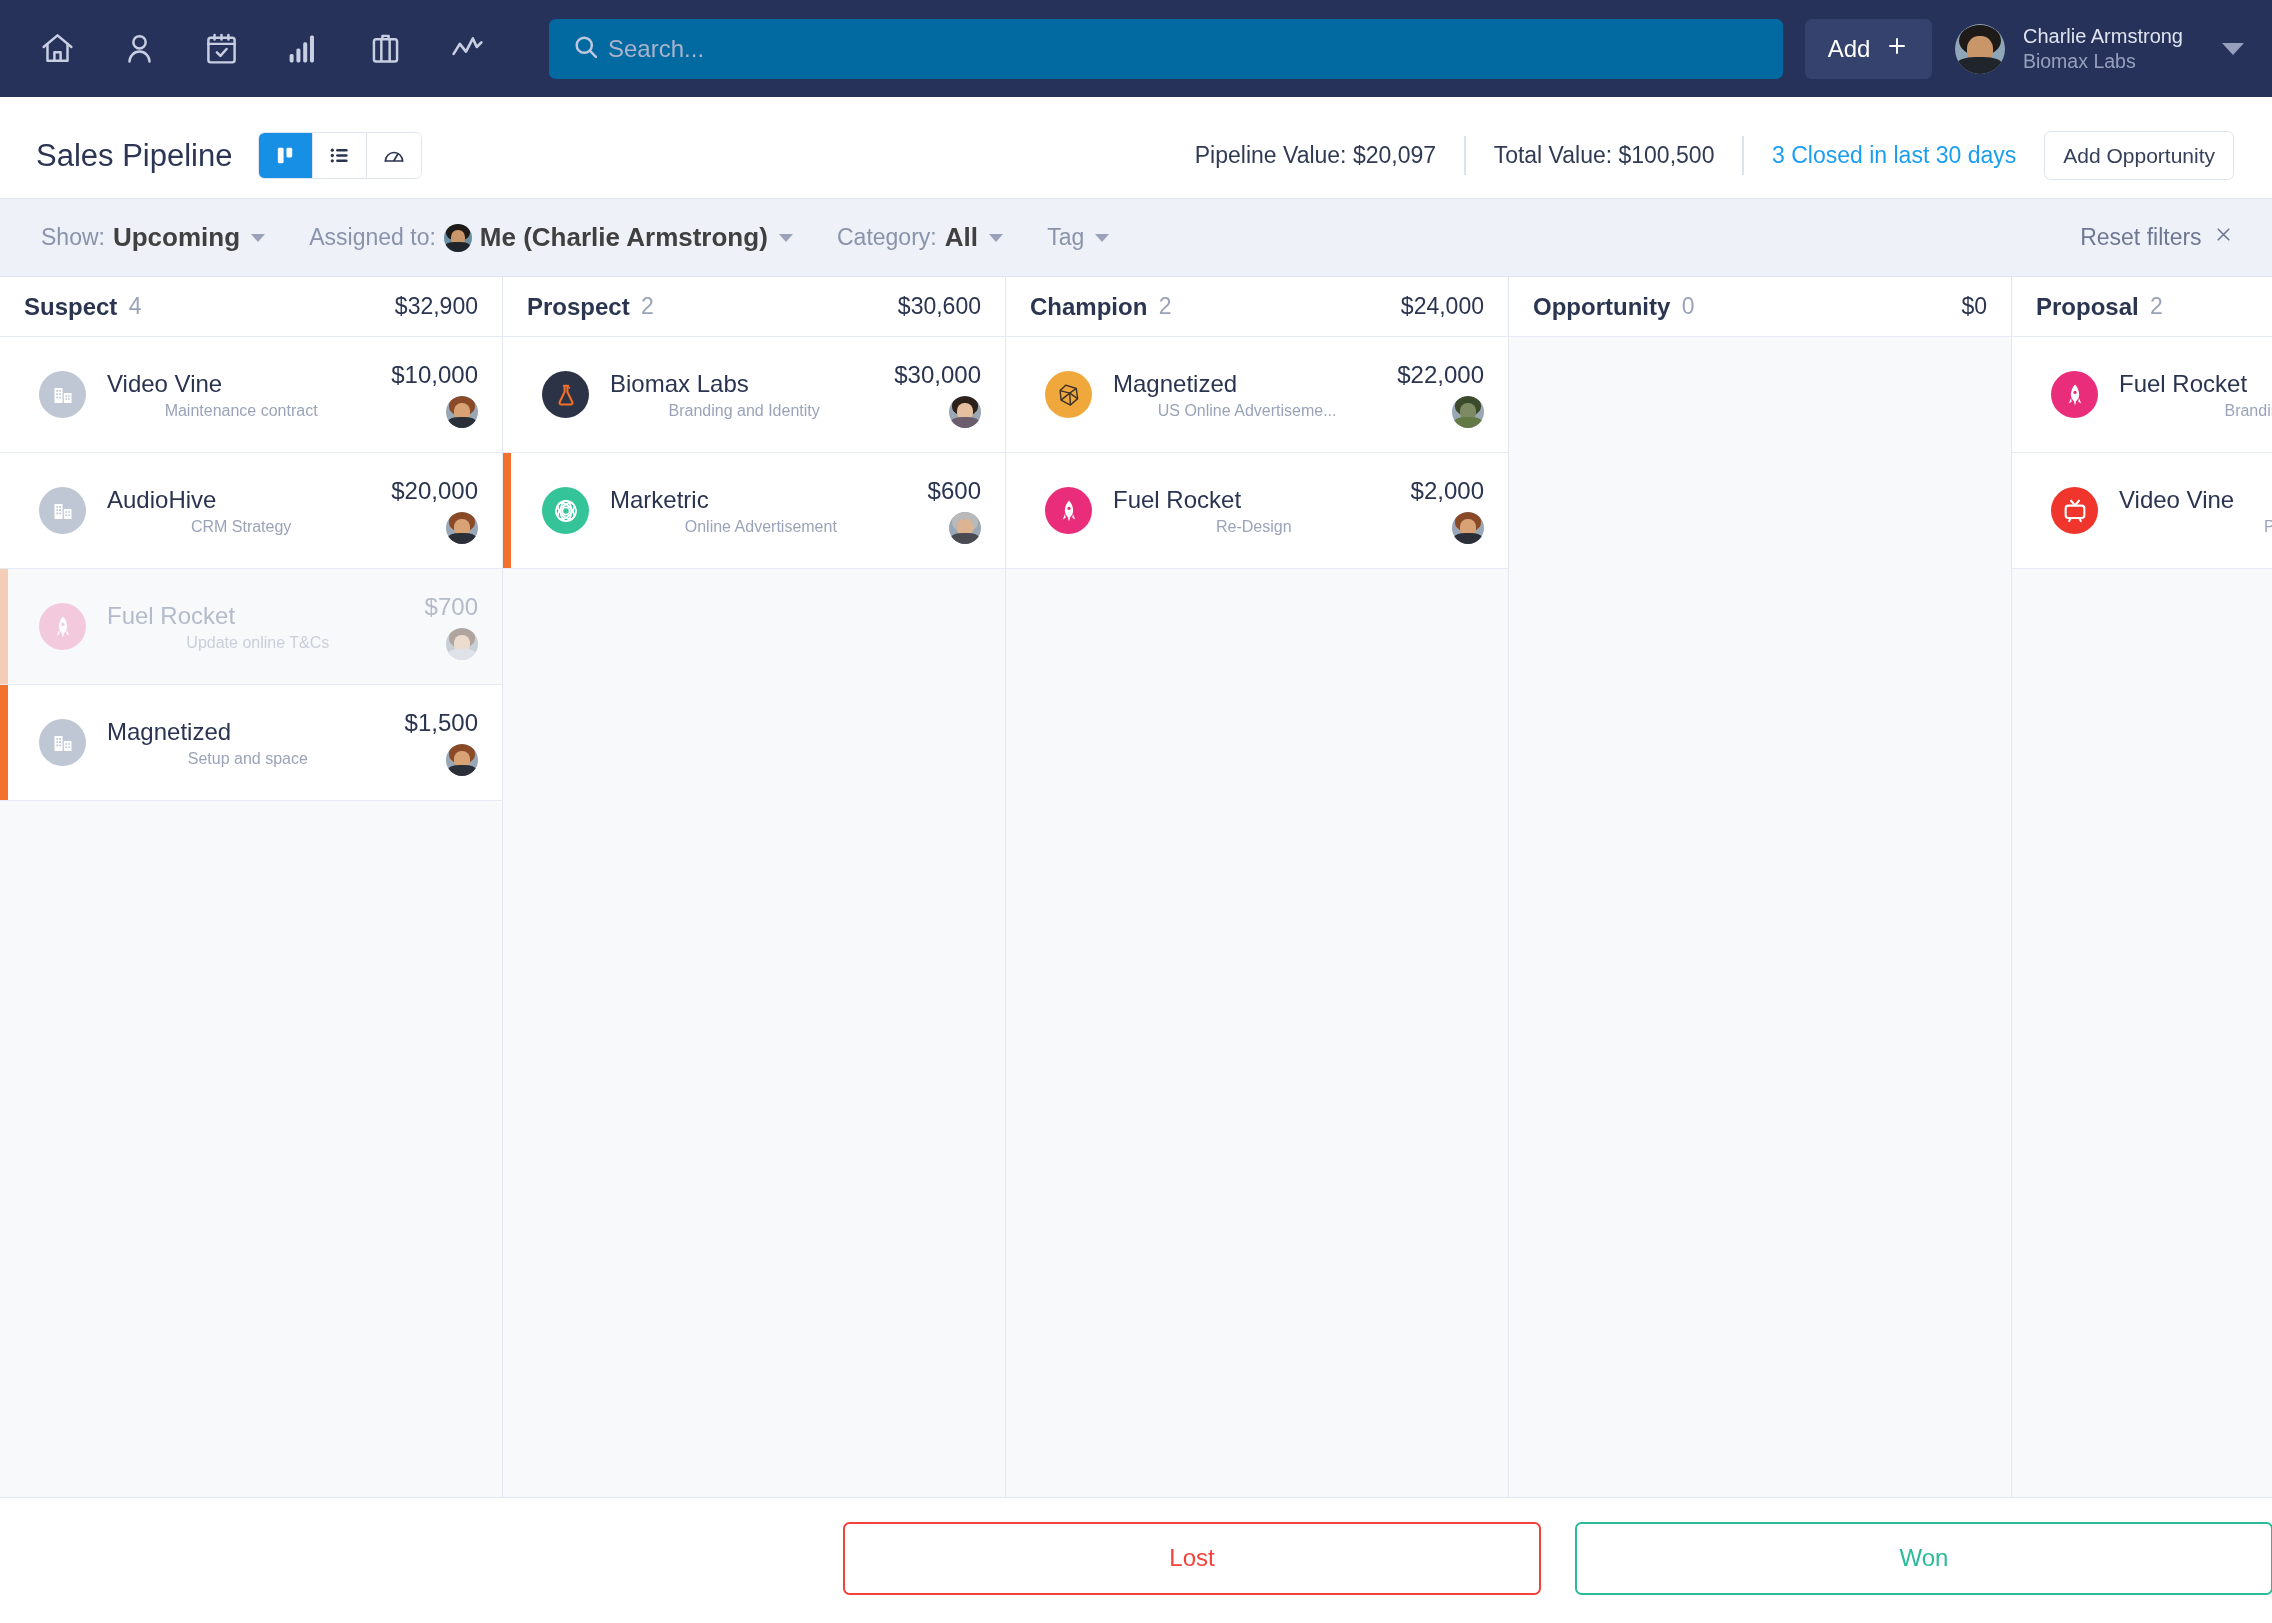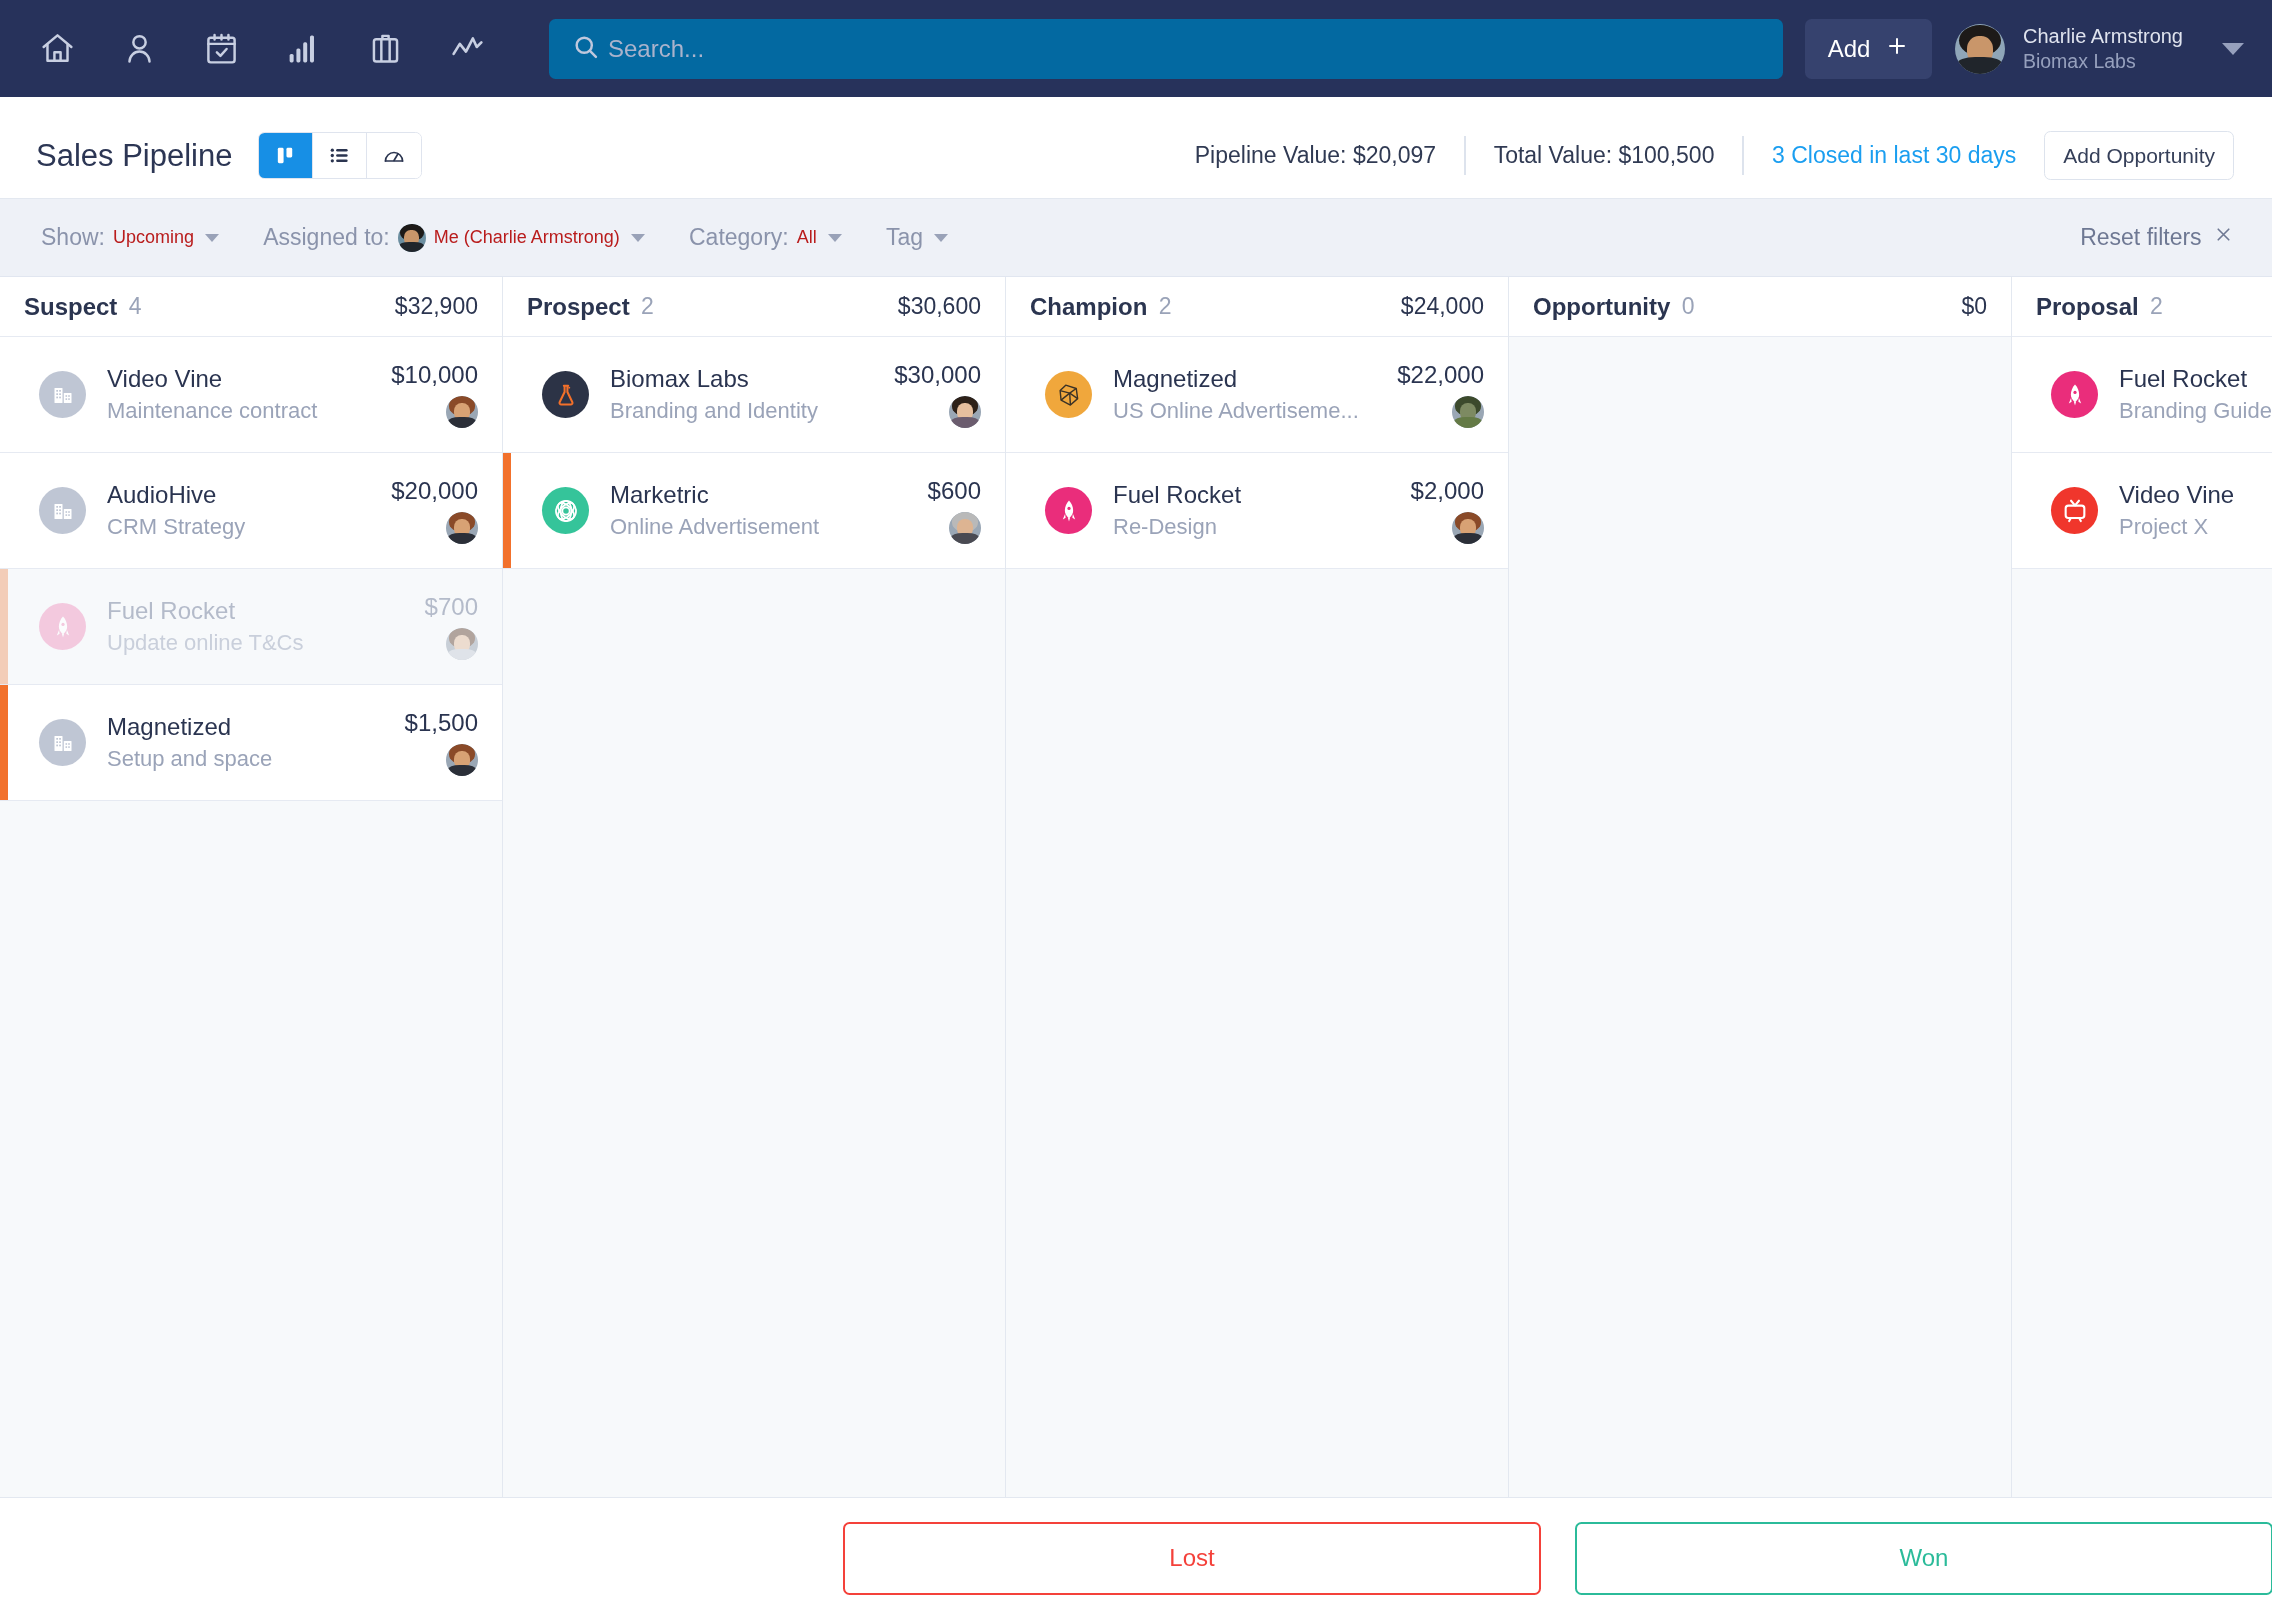--- a/index.html
+++ b/index.html
@@ -118,21 +118,21 @@
     background: #eef1f7;
     display: flex; align-items: center;
     padding: 0 39px 0 41px;
     border-bottom: 1.6px solid #e1e6f0;
   }
   .filter {
     display: flex; align-items: center; gap: 8px;
     margin-right: 44px; cursor: pointer; white-space: nowrap;
   }
   .f-label { font-size: 23px; color: #8a93ab; }
-  .f-value { font-size: 18px; color: #b91c1c; font-weight: normal; }
+  .f-value { font-size: 26px; color: #404040; font-weight: bold; }
   .f-avatar {
     width: 28px; height: 28px; border-radius: 50%;
     background: #6b8ea0; overflow: hidden; flex: 0 0 auto;
   }
   .chev {
     width: 0; height: 0;
     border-left: 7.3px solid transparent;
     border-right: 7.3px solid transparent;
     border-top: 8px solid #99a2b8;
     margin-left: 3.2px;
@@ -194,22 +194,22 @@
   .card.faded .c-avatar { opacity: .5; }
 
   .c-logo {
     width: 47px; height: 47px; border-radius: 50%;
     display: flex; align-items: center; justify-content: center;
     flex: 0 0 auto; margin-right: 21px; overflow: hidden;
   }
   .c-text { min-width: 0; flex: 1 1 auto; }
   .c-name { font-size: 24px; color: #2a3450; line-height: 1.35; white-space: nowrap; }
   .c-sub {
-    font-size: 22px; color: #9aa3b8; line-height: 1.35;
-    white-space: nowrap; overflow: hidden; text-overflow: ellipsis;
+    font-size: 16px; color: #9aa3b8; line-height: 1.35;
+    white-space: nowrap; overflow: hidden; text-overflow: ellipsis; text-align: center;
   }
   .c-right {
     margin-left: 16px; flex: 0 0 auto;
     display: flex; flex-direction: column; align-items: flex-end; gap: 6.5px;
   }
   .c-amount { font-size: 24px; color: #2a3450; white-space: nowrap; }
   .c-avatar {
     width: 32px; height: 32px; border-radius: 50%;
     background: #9aa7b5; overflow: hidden;
   }

